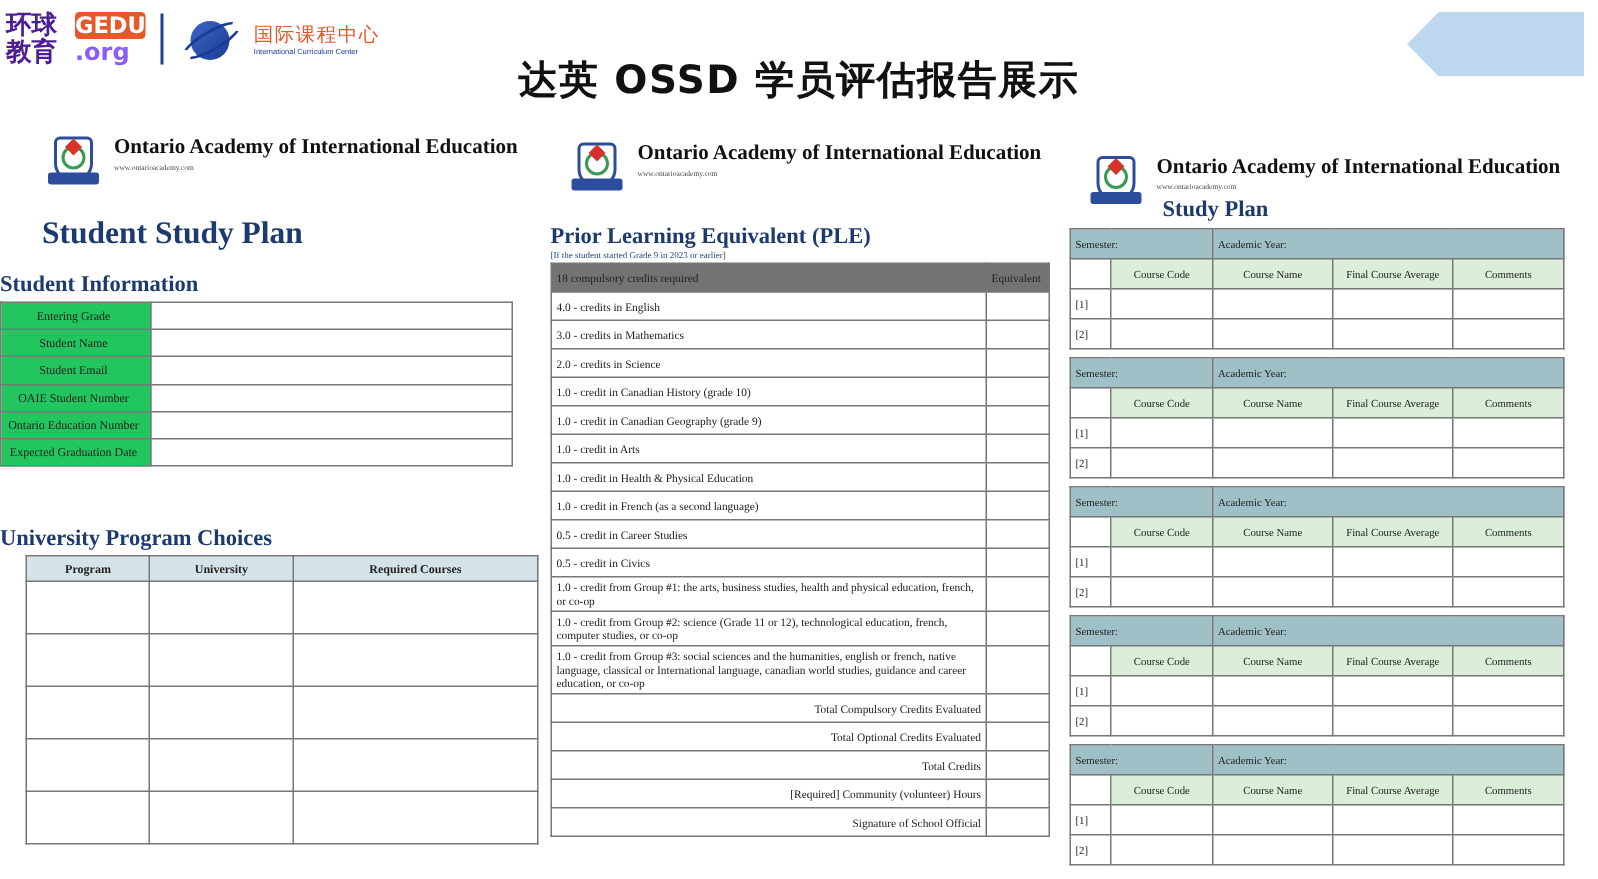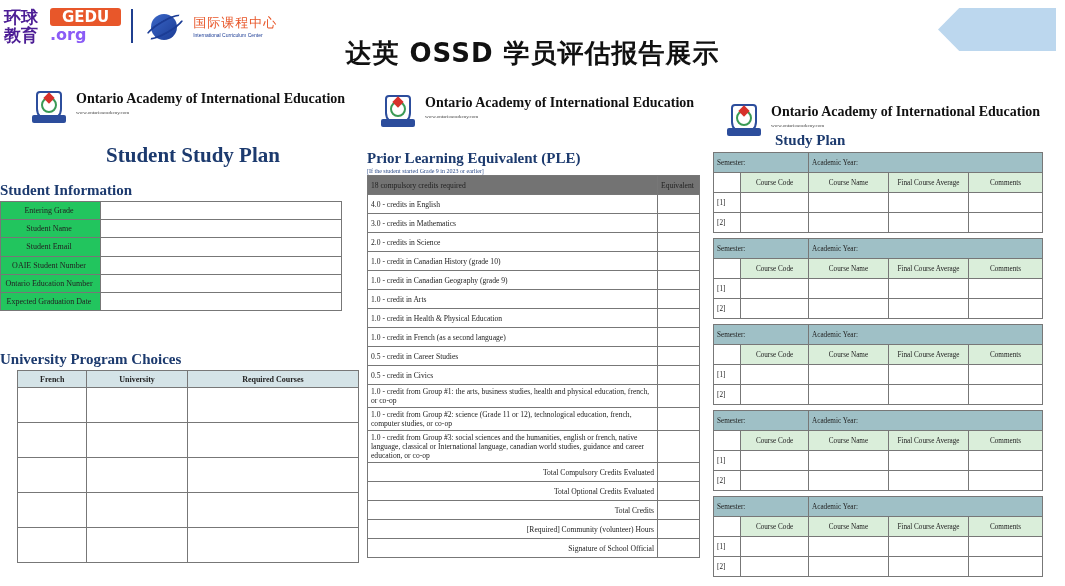--- a/index.html
+++ b/index.html
@@ -3,21 +3,21 @@
 <meta charset="utf-8">
 <style>
   * { box-sizing: border-box; margin: 0; padding: 0; }
   html, body { width: 1065px; height: 586px; overflow: hidden; background: #ffffff; }
   body { position: relative; font-family: "Liberation Serif", serif; color: #222; }
 
   
   .brand { position: absolute; left: 4px; top: 6px; height: 40px; display: flex; align-items: center; }
   .brand-cn { font-family: "DejaVu Sans", sans-serif; font-weight: bold; font-size: 17px; line-height: 18px; color: #4c1d95; width: 44px; }
   .brand-gedu { display: flex; flex-direction: column; margin-left: 2px; }
-  .brand-gedu .box { background: #e8572a; color: #fff; font-family: "DejaVu Sans", sans-serif; font-weight: bold; font-size: 15px; line-height: 18px; padding: 0 12px; border-radius: 3px; }
+  .brand-gedu .box { background: #e8572a; color: #fff; font-family: "DejaVu Sans", sans-serif; font-weight: bold; font-size: 15px; line-height: 18px; padding: 0 0; border-radius: 3px; }
   .brand-gedu .org { font-family: "DejaVu Sans", sans-serif; font-weight: bold; font-size: 16px; line-height: 18px; color: #8b5cf6; }
   .brand-divider { width: 2px; height: 34px; background: #1f3f8f; margin: 0 10px 0 10px; }
   .planet { width: 44px; height: 36px; position: relative; }
   .planet .ball { position: absolute; left: 8px; top: 6px; width: 26px; height: 26px; border-radius: 50%; background: linear-gradient(135deg, #3a66c7, #1b3c95); }
   .planet .ring { position: absolute; left: 0px; top: 12px; width: 44px; height: 14px; border: 2px solid #1b3c95; border-radius: 50%; transform: rotate(-30deg); border-color: #1b3c95 transparent #1b3c95 transparent; }
   .icc { margin-left: 6px; }
   .icc .cn { font-family: "DejaVu Sans", sans-serif; font-size: 13px; color: #e8572a; letter-spacing: 1px; }
   .icc .en { font-family: "Liberation Sans", sans-serif; font-size: 5px; color: #1b3c95; }
 
   .main-title { position: absolute; left: 0; width: 1065px; top: 36px; text-align: center; font-family: "DejaVu Sans", sans-serif; font-weight: bold; font-size: 26px; color: #111; letter-spacing: 1px; }
@@ -36,21 +36,21 @@
   .school-url { font-size: 5px; color: #444; margin-top: 3px; }
 
   .h-blue { color: #1c3a6e; font-weight: bold; }
 
   table { border-collapse: collapse; }
   td, th { border: 1px solid #777; font-family: "Liberation Serif", serif; }
 
   
   #doc1 { left: 18px; top: 91px; width: 340px; }
   #doc1 .school { margin-left: 14px; }
-  #doc1 .plan-title { font-size: 21px; text-align: center; margin-top: 16px; margin-left: 10px; }
+  #doc1 .plan-title { font-size: 21px; margin-top: 16px; margin-left: 10px; }
   #doc1 .sec-title { font-size: 15px; }
   .info-tbl { width: 342px; margin-top: 2px; }
   .info-tbl td { height: 18.2px; font-size: 8px; }
   .info-tbl td.lbl { width: 100px; background: #22c55e; text-align: center; padding-right: 3px; }
   .prog-tbl { width: 342px; margin-top: 2px; }
   .prog-tbl th { background: #d4e3e7; font-size: 8px; font-weight: bold; height: 17px; }
   .prog-tbl td { height: 35px; }
 
   
   #doc2 { left: 367px; top: 95px; width: 333px; }
@@ -140,21 +140,21 @@
           <td class="lbl">Expected Graduation Date</td>
           <td></td>
         </tr>
       </tbody>
   </table>
 
   <div class="sec-title h-blue" style="margin-top:40px; margin-left:-18px;">University Program Choices</div>
   <table class="prog-tbl" style="margin-left:-1px;">
     <thead>
         <tr id="prog-head">
-          <th>French</th>
+          <th>Program</th>
           <th>University</th>
           <th>Required Courses</th>
         </tr>
       </thead>
     <tbody id="prog-body">
         <tr>
           <td></td>
           <td></td>
           <td></td>
         </tr>

